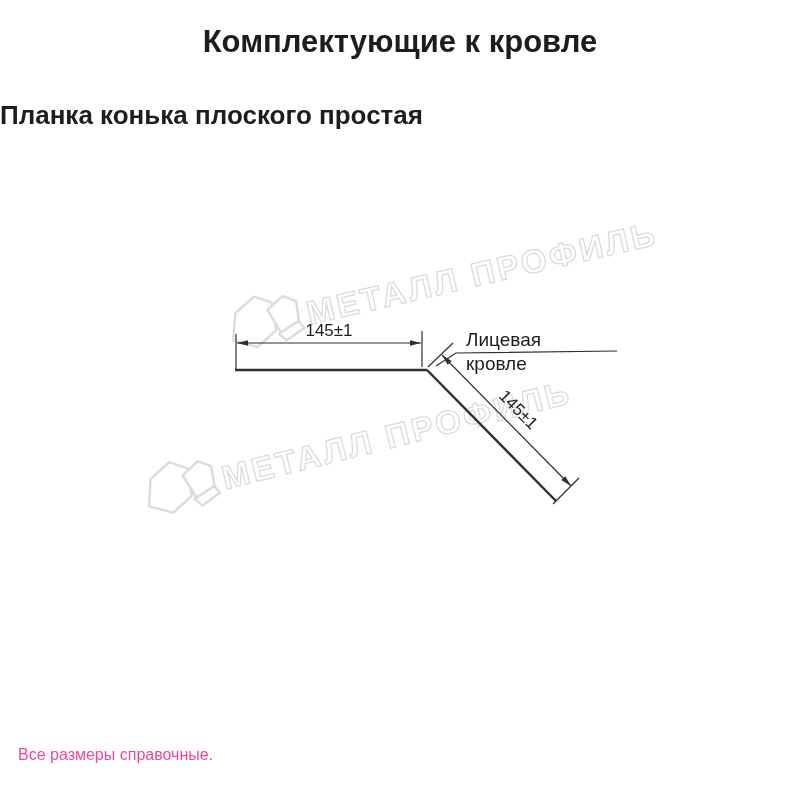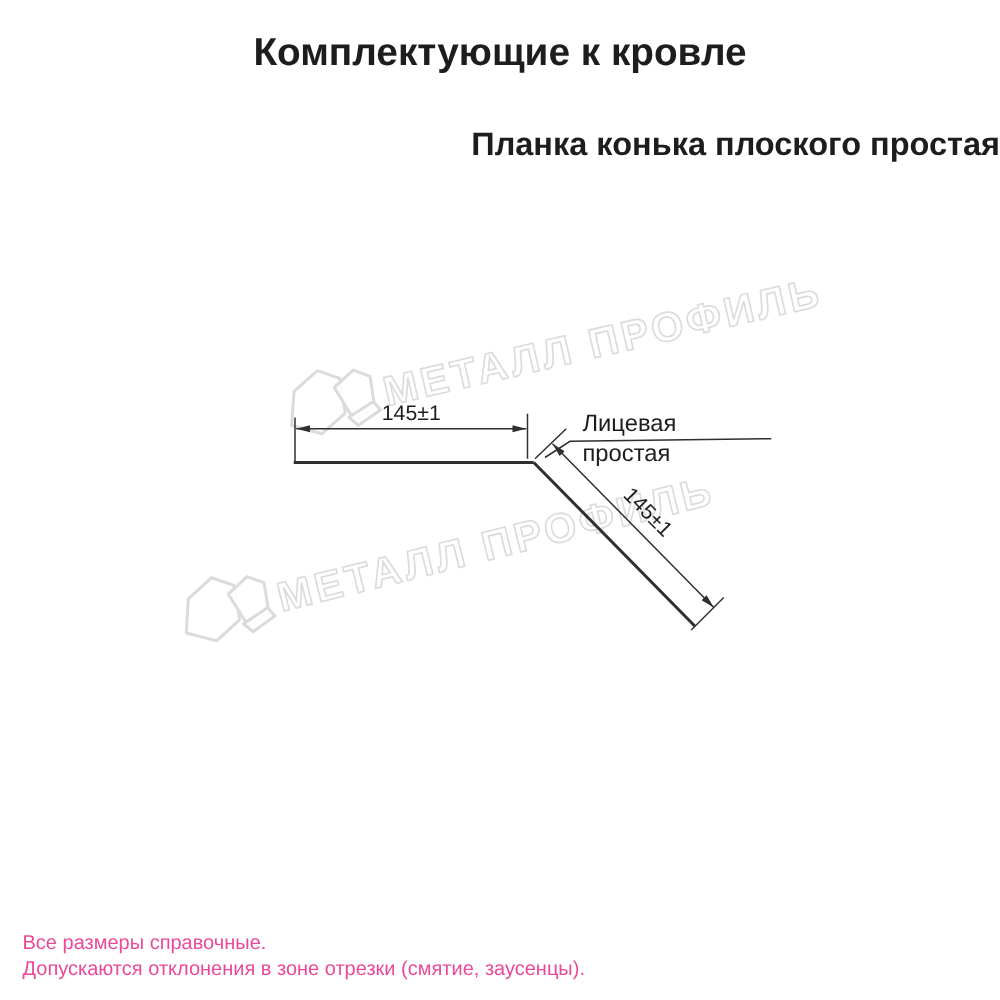--- a/index.html
+++ b/index.html
@@ -12,21 +12,21 @@
     color:#1d1d1d;
   }
   .page-title{
     position:absolute;top:24px;left:0;width:800px;
     text-align:center;
     font-size:31px;font-weight:bold;color:#1d1d1d;
     margin:0;
   }
   .product-heading{
     position:absolute;top:97px;left:0;width:800px;
-    text-align:right;
+    text-align:left;
     font-size:26px;font-weight:bold;line-height:37px;color:#1d1d1d;
   }
   .diagram-svg{position:absolute;left:0;top:0;}
   .dim-label-top{
     position:absolute;left:254px;top:321px;width:150px;
     text-align:center;font-size:17px;color:#1d1d1d;
   }
   .dim-label-diag{
     position:absolute;left:443px;top:400px;width:150px;
     text-align:center;font-size:17px;color:#1d1d1d;
@@ -95,21 +95,20 @@
 
     <polyline points="436,366 456,353 617,351" fill="none" stroke="#2f2f2f" stroke-width="1.2"></polyline>
   </svg>
 
   <div class="dim-label-top">145±1</div>
 
   <div class="dim-label-diag">145±1</div>
 
   <div class="face-label">
     <div>Лицевая</div>
-    <div>простая</div>
+    <div>кровле</div>
   </div>
 
   <div class="notes">
     <div>Все размеры справочные.</div>
-    <div>Допускаются отклонения в зоне отрезки (смятие, заусенцы).</div>
   </div>
 
 </div>
 
 </body></html>

